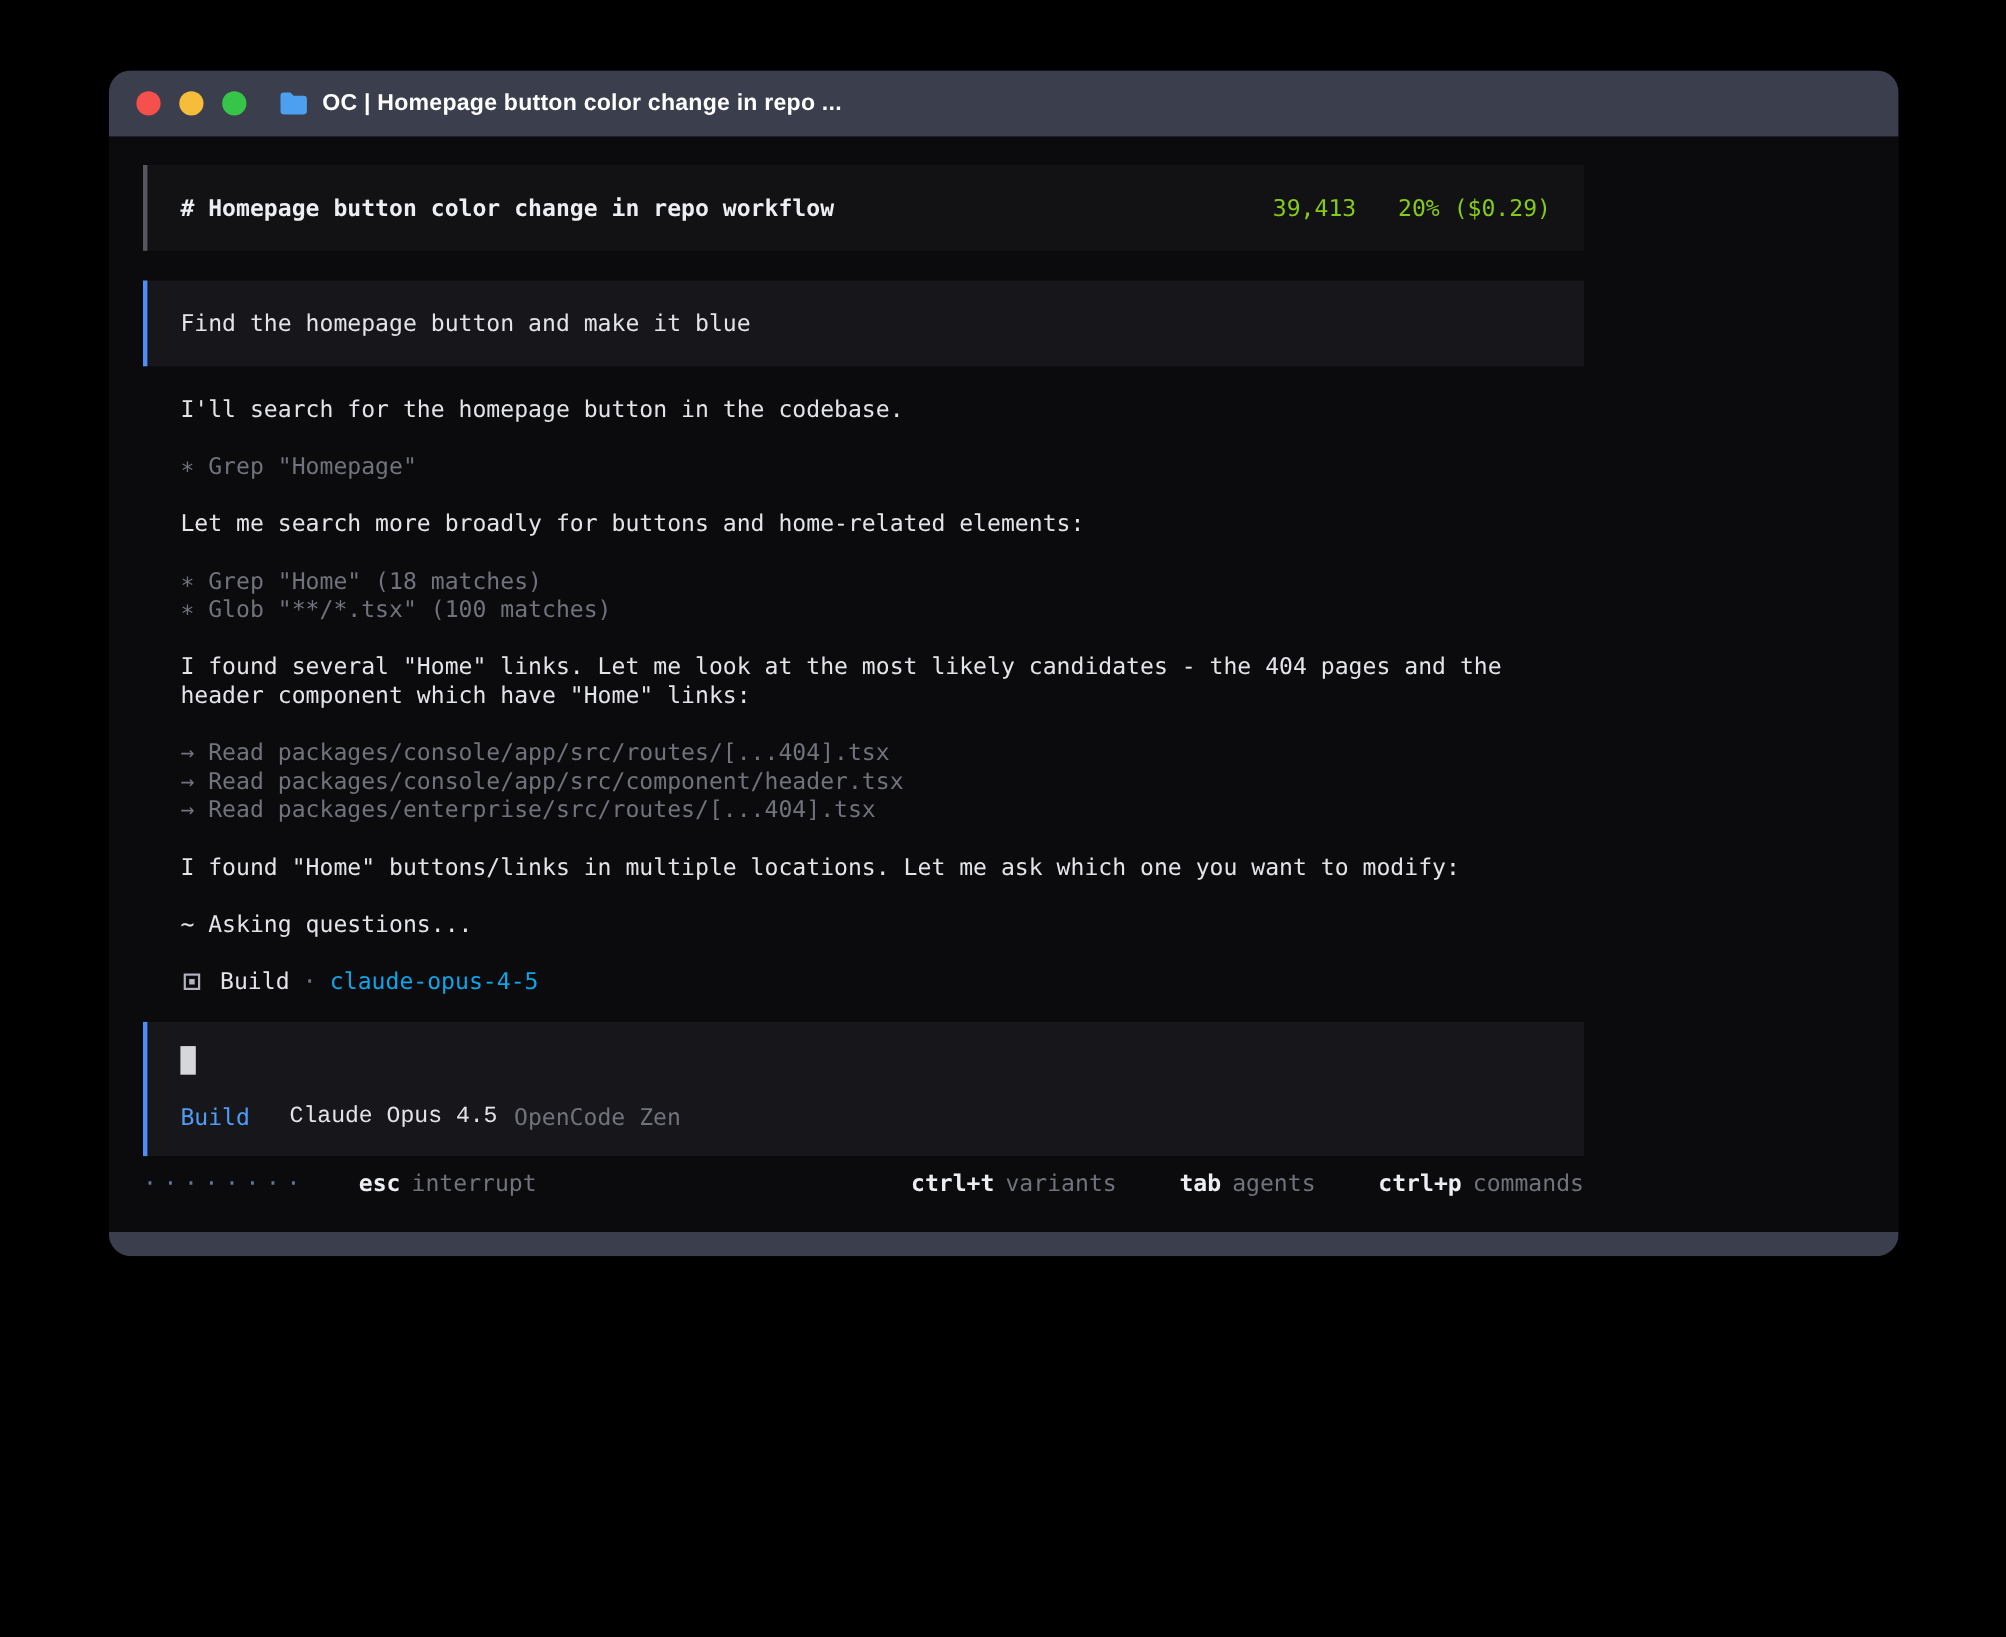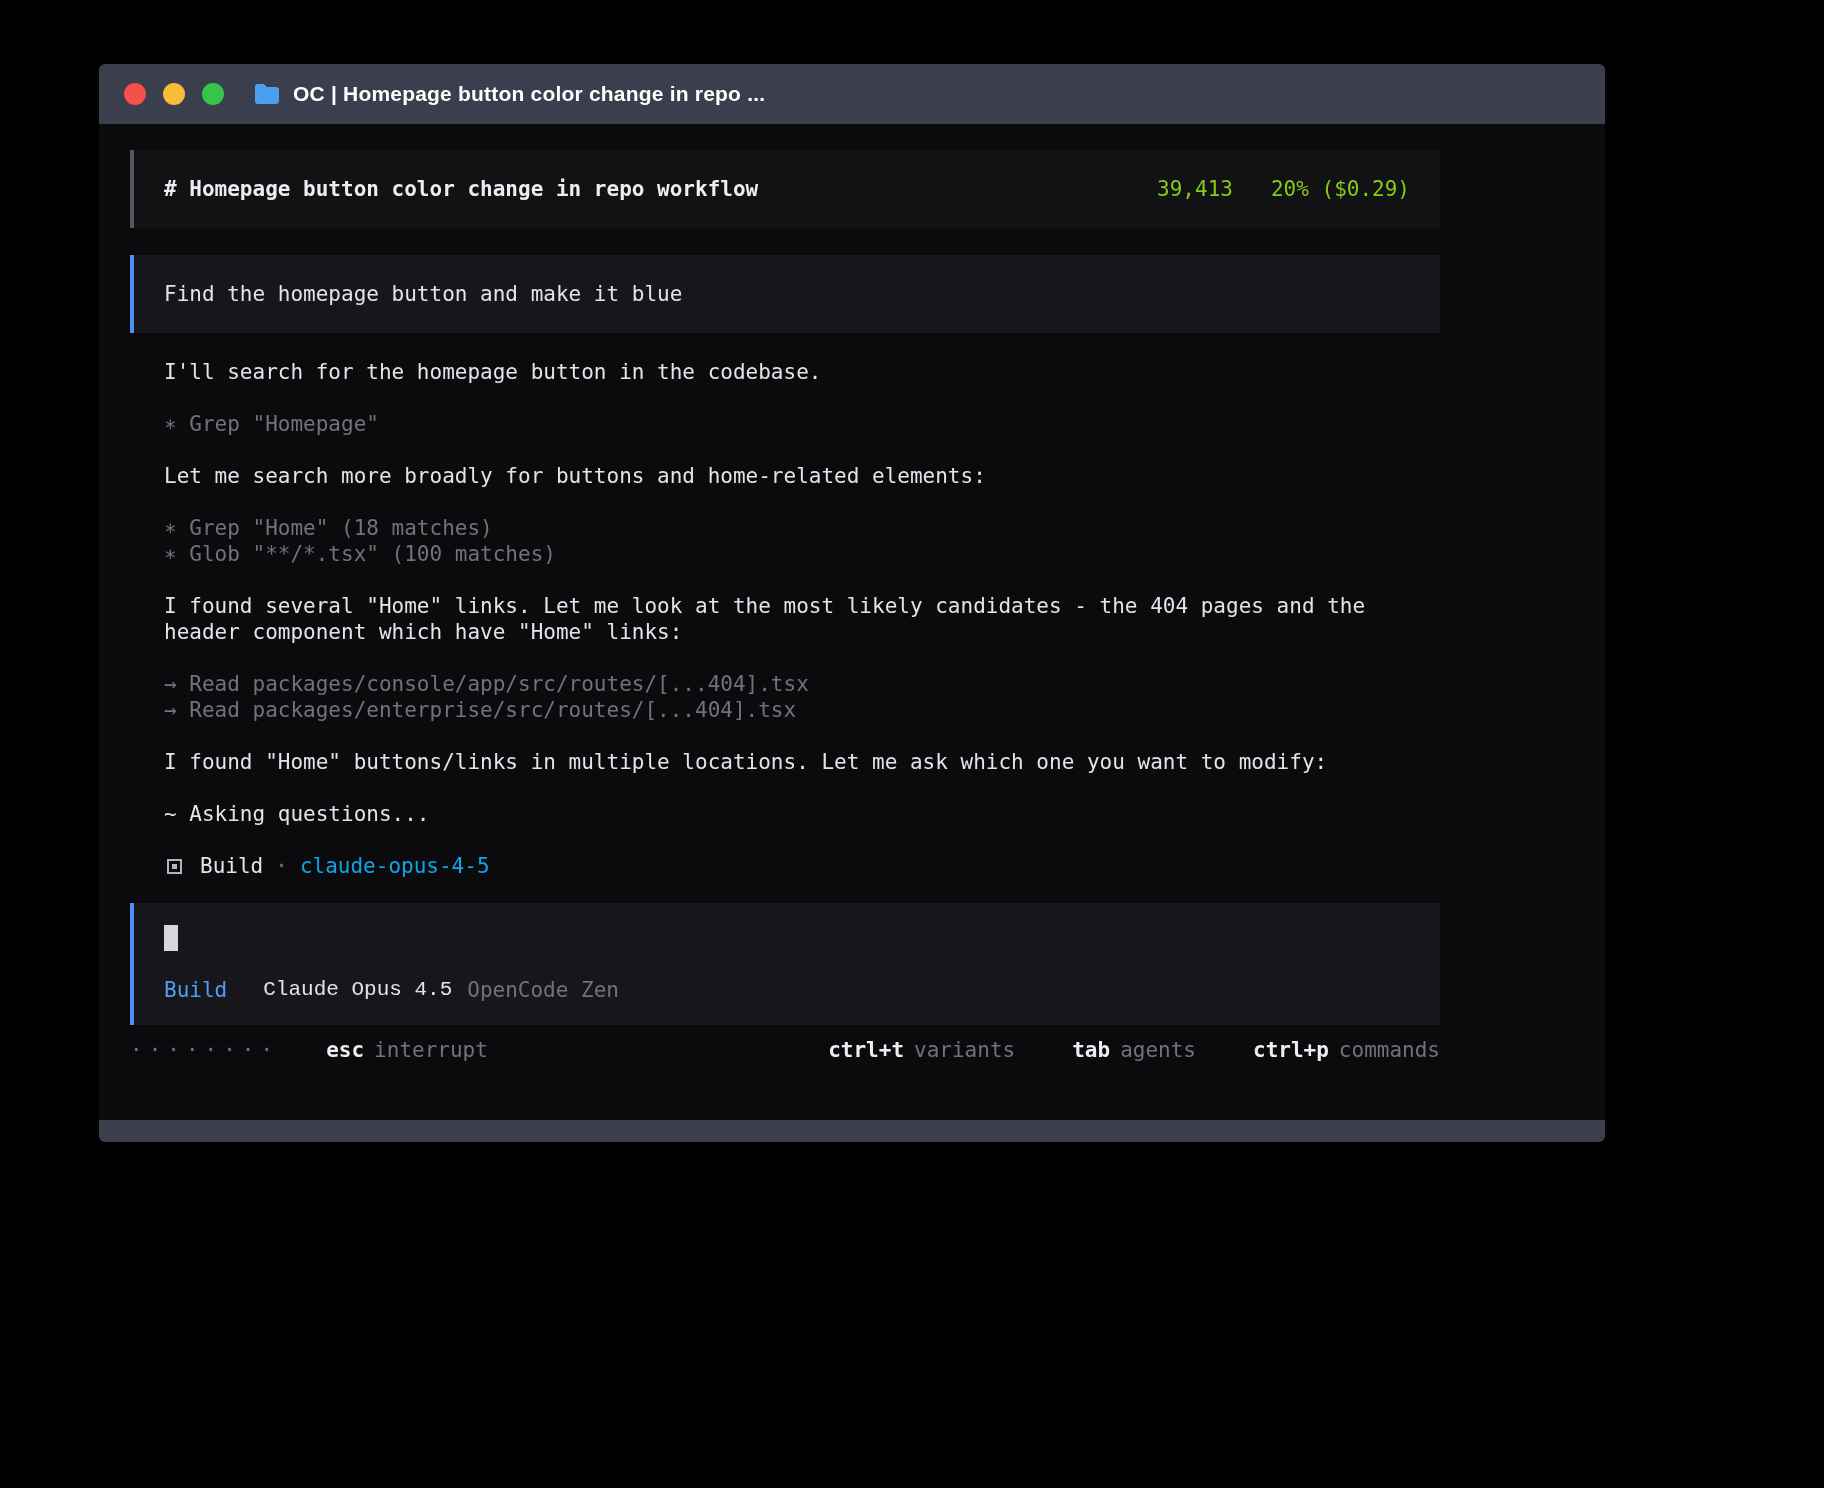--- a/index.html
+++ b/index.html
@@ -1,21 +1,21 @@
 <!DOCTYPE html>
 <html><head>
 <meta charset="utf-8">
 <style>
   * { margin:0; padding:0; box-sizing:border-box; }
   html,body { background:#000; width:1824px; height:1488px; overflow:hidden; }
   body { position:relative; font-family:"DejaVu Sans Mono", monospace; }
 
   .window {
-    position:absolute; left:99px; top:64px; width:1506px; height:1078px;
-    background:#0b0b0e; border-radius:6px; overflow:hidden;
+    position:absolute; left:99px; top:64px; width:1627px; height:1078px;
+    background:#0b0b0e; border-radius:20px; overflow:hidden;
     display:flex; flex-direction:column;
     box-shadow:0 24px 70px rgba(0,0,0,0.65);
   }
 
   
   .titlebar {
     height:60px; flex:0 0 60px; background:#3b3e4c;
     display:flex; align-items:center; padding:0 25px;
     font-family:"Liberation Sans", sans-serif;
   }
@@ -137,20 +137,21 @@
         </div>
         <div class="grp">
           <div class="line dim">∗ Grep "Home" (18 matches)</div>
           <div class="line dim">∗ Glob "**/*.tsx" (100 matches)</div>
         </div>
         <div class="grp">
           <div class="line wrap">I found several "Home" links. Let me look at the most likely candidates - the 404 pages and the header component which have "Home" links:</div>
         </div>
         <div class="grp">
           <div class="line dim">→ Read packages/console/app/src/routes/[...404].tsx</div>
+          <div class="line dim">→ Read packages/console/app/src/component/header.tsx</div>
           <div class="line dim">→ Read packages/enterprise/src/routes/[...404].tsx</div>
         </div>
         <div class="grp">
           <div class="line">I found "Home" buttons/links in multiple locations. Let me ask which one you want to modify:</div>
         </div>
         <div class="grp">
           <div class="line">~ Asking questions...</div>
         </div>
         <div class="agent-line">
           <span class="agent-icon"></span>

